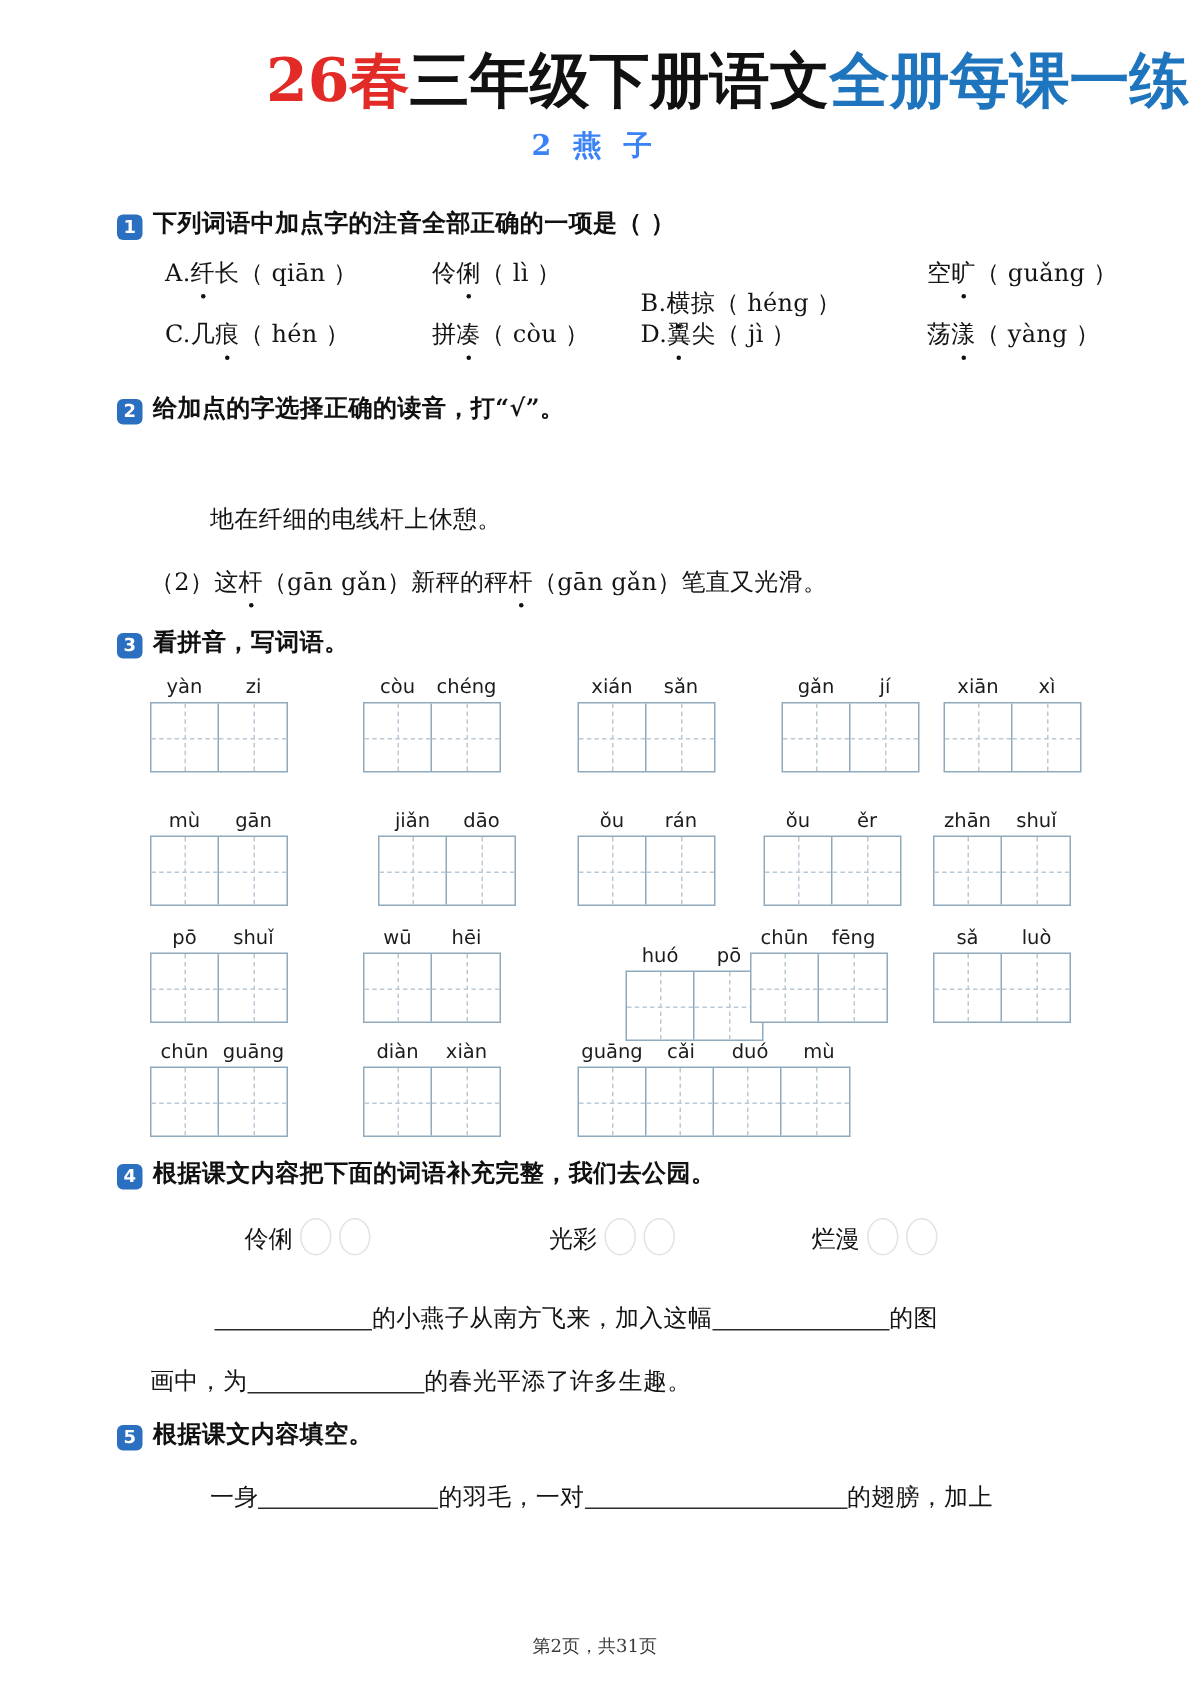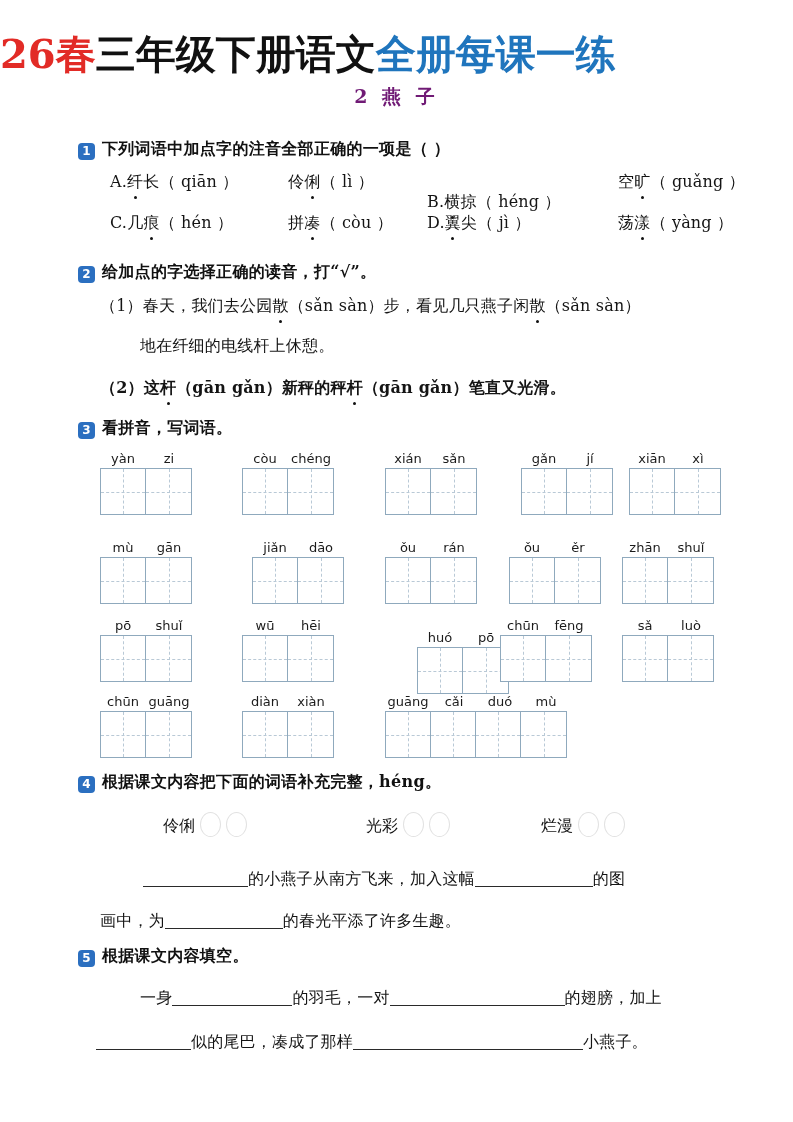--- a/index.html
+++ b/index.html
@@ -20,42 +20,42 @@
     left: 0; top: 0;
     width: 793px;
     height: 1122px;
   }
 
   
   .title-wrap {
     position: absolute;
     left: 0; top: 30px;
     width: 793px;
-    text-align: left;
+    text-align: right;
     white-space: nowrap;
   }
   .title-line {
     font-family: "DejaVu Serif", "Liberation Serif", serif;
     font-size: 40px;
     font-weight: bold;
     letter-spacing: 0px;
     line-height: 48px;
   }
   .t-red   { color: #e22b26; }
   .t-black { color: #111111; }
   .t-blue  { color: #1f75bd; }
   .subtitle {
     position: absolute;
     left: 0; top: 84px;
     width: 793px;
     text-align: center;
     font-family: "DejaVu Serif", "Liberation Serif", serif;
     font-size: 19px;
     font-weight: bold;
-    color: #701a75;
+    color: #3b82f6;
     letter-spacing: 4px;
   }
 
   
   .q {
     position: absolute;
     left: 78px;
   }
   .q-head {
     display: flex;
@@ -249,27 +249,24 @@
     </span>
   </div>
 
   <div class="q" style="top:262px;">
     <div class="q-head">
       <span class="badge">2</span>
       <span class="q-title">给加点的字选择正确的读音，打“√”。</span>
     </div>
   </div>
 
-  <div class="body-text" style="position:absolute; left:100px; top:296px;">
-    <span>（1）春天，我们去公园</span><span class="dotc">散</span><span>（sǎn  sàn）步，看见几只燕子闲</span><span class="dotc">散</span><span>（sǎn  sàn）</span>
-  </div>
 
   <div class="body-text" style="position:absolute; left:140px; top:336px;">地在纤细的电线杆上休憩。</div>
 
-  <div class="body-text" style="position:absolute; left:100px; top:378px;font-weight:bold;">
+  <div class="body-text" style="position:absolute; left:100px; top:378px;">
     <span>（2）这</span><span class="dotc">杆</span><span>（gān  gǎn）新秤的秤</span><span class="dotc">杆</span><span>（gān  gǎn）笔直又光滑。</span>
   </div>
 
   <div class="q" style="top:418px;">
     <div class="q-head">
       <span class="badge">3</span>
       <span class="q-title">看拼音，写词语。</span>
     </div>
   </div>
 
@@ -456,21 +453,21 @@
           <div class="cell"></div>
           <div class="cell"></div>
           <div class="cell"></div>
         </div>
       </div>
     </div>
 
   <div class="q" style="top:772px;">
     <div class="q-head">
       <span class="badge">4</span>
-      <span class="q-title">根据课文内容把下面的词语补充完整，héng。</span>
+      <span class="q-title">根据课文内容把下面的词语补充完整，我们去公园。</span>
     </div>
   </div>
 
   <div class="word-item" style="left:163px; top:812px;">
     <span class="w-label">伶俐</span><span class="circ"></span><span class="circ"></span>
   </div>
   <div class="word-item" style="left:366px; top:812px;">
     <span class="w-label">光彩</span><span class="circ"></span><span class="circ"></span>
   </div>
   <div class="word-item" style="left:541px; top:812px;">
@@ -487,18 +484,16 @@
   <div class="q" style="top:946px;">
     <div class="q-head">
       <span class="badge">5</span>
       <span class="q-title">根据课文内容填空。</span>
     </div>
   </div>
 
   <div class="body-text" style="position:absolute; left:140px; top:988px;">
     <span>一身</span><span class="blank" style="width:120px;"></span><span>的羽毛，一对</span><span class="blank" style="width:175px;"></span><span>的翅膀，加上</span>
   </div>
-  <div class="body-text" style="position:absolute; left:96px; top:1032px;">
-    <span class="blank" style="width:95px;"></span><span>似的尾巴，凑成了那样</span><span class="blank" style="width:230px;"></span><span>小燕子。</span>
-  </div>
-
+
+  <div class="footer">第2页，共31页</div>
 
 </div>
 
 </body></html>

